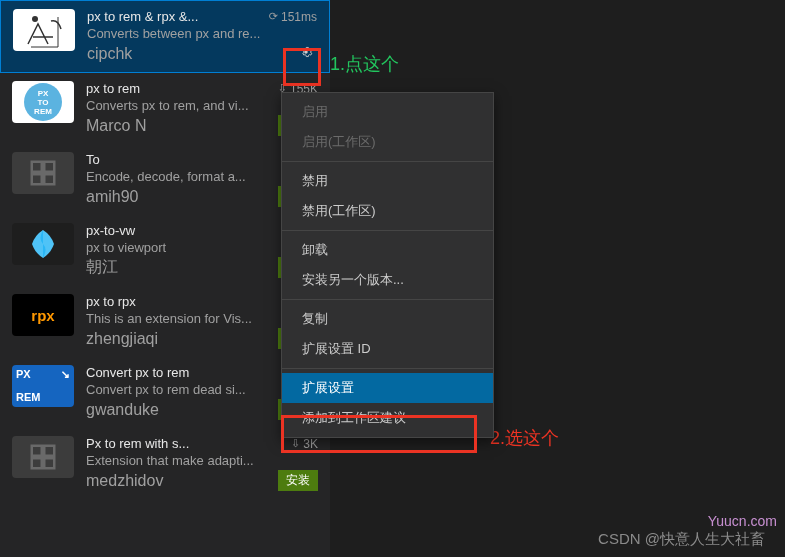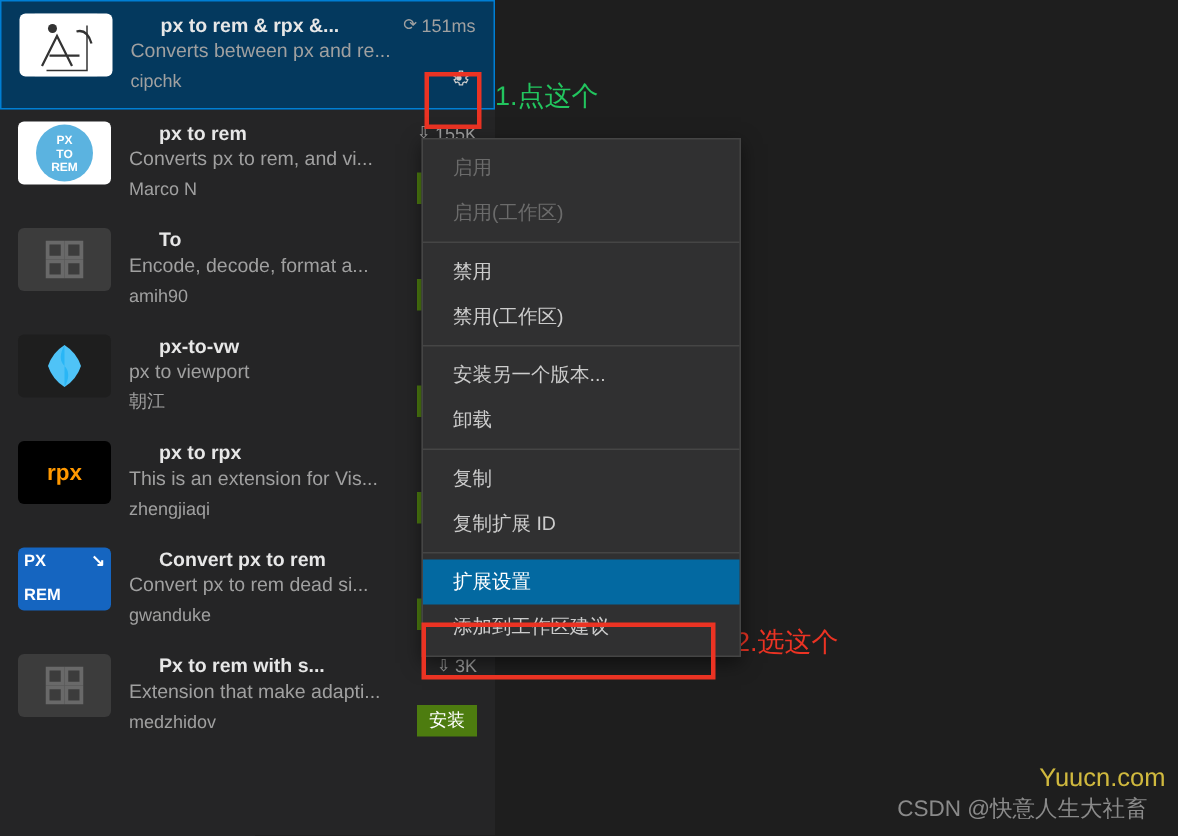--- a/index.html
+++ b/index.html
@@ -41,25 +41,25 @@
       overflow: hidden;
     }
     .icon-sketch { background: #fff; color: #333; }
     .icon-torem { background: #fff; }
     .icon-default { background: #3c3c3c; }
     .icon-vw { background: #1e1e1e; }
     .icon-rpx { background: #000; color: #ff9800; font-size: 14px; text-align: right; }
     .icon-pxrem { background: #1565c0; color: #fff; font-size: 11px; }
     .info { flex: 1; min-width: 0; }
     .title-row { display: flex; align-items: center; gap: 6px; }
-    .title { font-weight: 700; color: #e7e7e7; white-space: nowrap; overflow: hidden; text-overflow: ellipsis; flex: 1; margin-left: 20px; }
+    .title { font-weight: 400; color: #e7e7e7; white-space: nowrap; overflow: hidden; text-overflow: ellipsis; flex: 1; }
     .meta { color: #a0a0a0; font-size: 12px; display: flex; align-items: center; gap: 3px; }
     .desc { color: #a0a0a0; font-size: 13px; white-space: nowrap; overflow: hidden; text-overflow: ellipsis; margin-top: 2px; }
     .author-row { display: flex; align-items: center; justify-content: space-between; margin-top: 2px; }
-    .author { color: #a0a0a0; font-size: 12px; }
+    .author { color: #a0a0a0; font-size: 16px; }
     .install-btn {
       background: #4d7c0f;
       color: #fff;
       border: none;
       padding: 2px 8px;
       font-size: 12px;
       cursor: pointer;
     }
     .gear {
       color: #cccccc;
@@ -74,21 +74,21 @@
       z-index: 2;
     }
     .annotation1 {
       position: absolute;
       left: 330px; top: 52px;
       color: #22c55e;
       font-size: 18px;
     }
     .annotation2 {
       position: absolute;
-      left: 490px; top: 416px;
+      left: 490px; top: 426px;
       color: #eb3323;
       font-size: 18px;
     }
     .context-menu {
       position: absolute;
       left: 281px; top: 92px;
       width: 213px;
       background: #303031;
       border: 1px solid #454545;
       box-shadow: 0 4px 12px rgba(0,0,0,0.5);
@@ -114,22 +114,22 @@
     .menu-item.hovered { background: #0369a1; color: #fff; }
     .watermark {
       position: absolute;
       right: 20px; bottom: 8px;
       color: #8a8a8a;
       font-size: 15px;
     }
     .brand {
       position: absolute;
       right: 8px; bottom: 28px;
-      color: #fde047;
-      font-size: 17px;
+      color: #f0abfc;
+      font-size: 14px;
       opacity: 0.8;
     }
     .dl-icon { font-size: 11px; }
     .clock-icon { font-size: 11px; }
     svg.mini-icon { width: 14px; height: 14px; }
     .torem-svg { width: 42px; height: 42px; }
     .def-svg { width: 30px; height: 30px; opacity: 0.6; }
     .vw-svg { width: 34px; height: 34px; }
     .sketch-svg { width: 42px; height: 42px; }
   </style>
@@ -285,25 +285,25 @@
 <div class="gear-highlight"></div>
 <div class="annotation1">1.点这个</div>
 
 <div class="context-menu" id="ctx-menu">
     <div class="menu-item disabled">启用</div>
     <div class="menu-item disabled">启用(工作区)</div>
     <div class="menu-sep"></div>
     <div class="menu-item">禁用</div>
     <div class="menu-item">禁用(工作区)</div>
     <div class="menu-sep"></div>
+    <div class="menu-item">卸载</div>
     <div class="menu-item">安装另一个版本...</div>
-    <div class="menu-item">卸载</div>
     <div class="menu-sep"></div>
     <div class="menu-item">复制</div>
-    <div class="menu-item">复制扩展 ID</div>
+    <div class="menu-item">扩展设置 ID</div>
     <div class="menu-sep"></div>
     <div class="menu-item hovered">扩展设置</div>
     <div class="menu-item">添加到工作区建议</div>
   </div>
 <div class="menu-highlight"></div>
 <div class="annotation2">2.选这个</div>
 
 <div class="brand">Yuucn.com</div>
 <div class="watermark">CSDN @快意人生大社畜</div>
 

